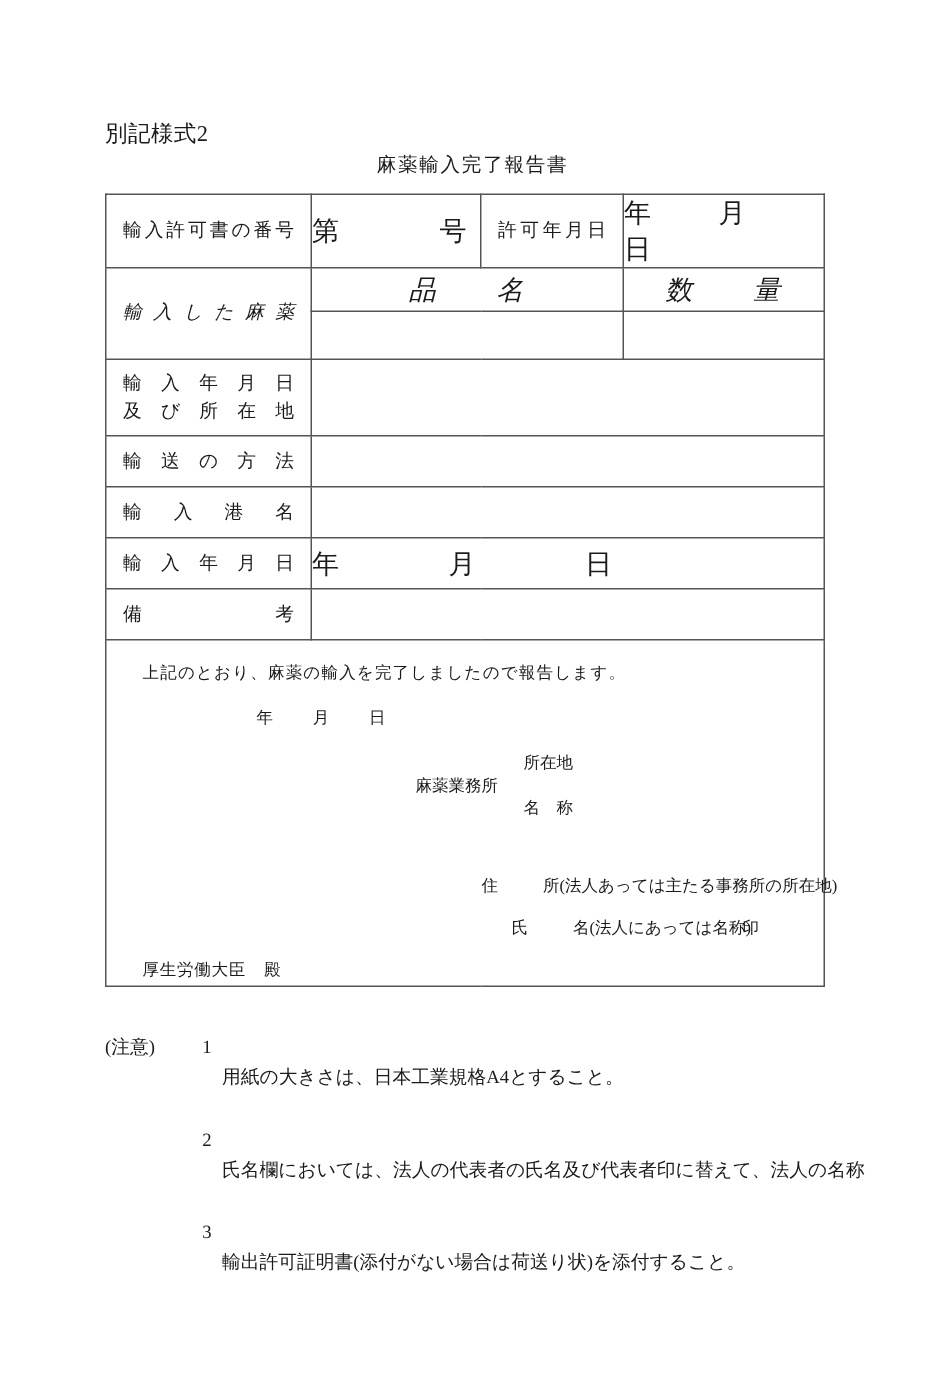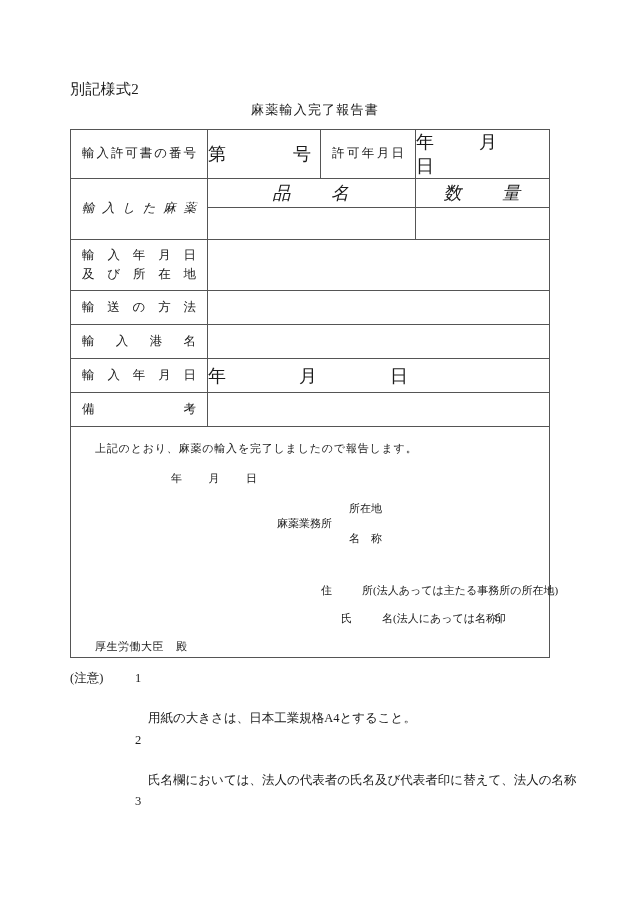--- a/index.html
+++ b/index.html
@@ -169,21 +169,21 @@
   .notes {
     position: absolute;
     left: 70px;
     top: 668px;
     width: 520px;
     font-size: 12.5px;
     line-height: 1.72;
   }
   .note-row {
     display: flex;
-    align-items: flex-start;
+    align-items: center;
     white-space: nowrap;
   }
   .note-head {
     width: 58px;
     flex: 0 0 58px;
     text-align: left;
   }
   .note-head.indent { text-align: right; padding-right: 6px; width: 52px; flex: 0 0 52px; }
   .note-num {
     width: 20px;
@@ -328,17 +328,18 @@
 
     <div class="note-row">
       <div class="note-head indent"></div>
       <div class="note-num">2</div>
       <div class="note-body">氏名欄においては、法人の代表者の氏名及び代表者印に替えて、法人の名称</div>
     </div>
 
     <div class="note-row">
       <div class="note-head indent"></div>
       <div class="note-num">3</div>
+      <div class="note-body">輸出許可証明書(添付がない場合は荷送り状)を添付すること。</div>
     </div>
 
   </div>
 
 </div>
 
 </body></html>

